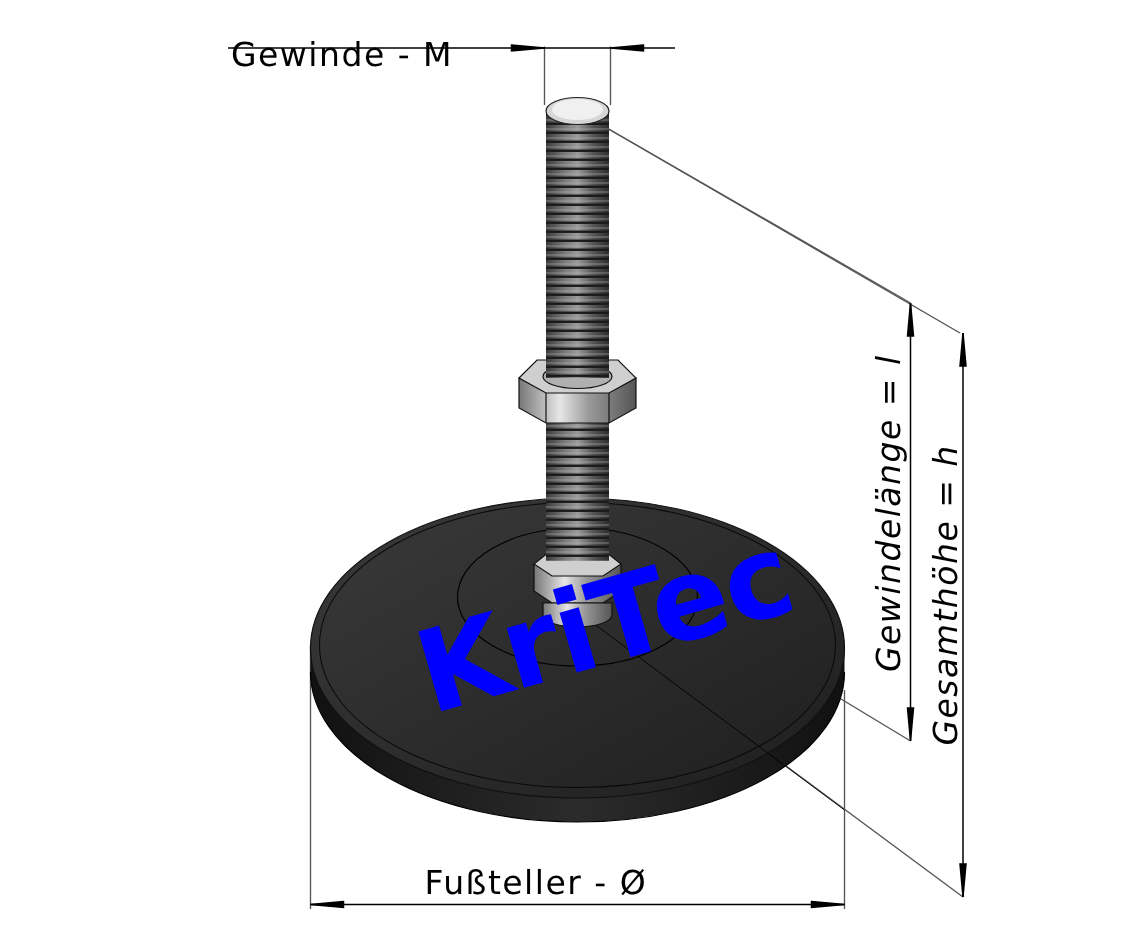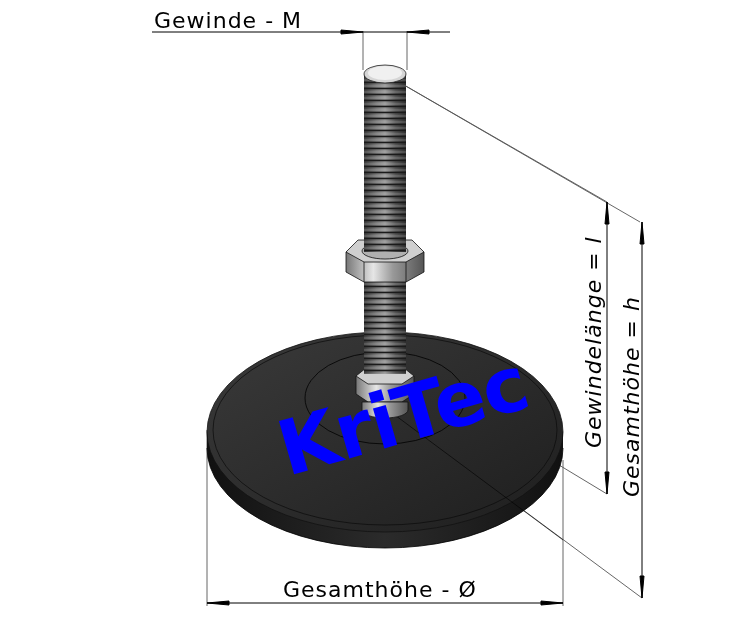--- a/index.html
+++ b/index.html
@@ -1,19 +1,19 @@
 <!DOCTYPE html>
 <html><head>
 <meta charset="utf-8">
 <style>
   html,body{margin:0;padding:0;background:#ffffff;}
   body{width:750px;height:625px;position:relative;overflow:hidden;font-family:"DejaVu Sans",sans-serif;}
   #drawing{position:absolute;left:0;top:0;width:750px;height:625px;}
   .lbl{position:absolute;color:#000;font-family:"DejaVu Sans",sans-serif;font-size:22px;letter-spacing:1px;white-space:nowrap;}
-  #lbl-m{left:154px;top:8px;}
+  #lbl-m{left:154px;top:25px;}
   #lbl-d{left:283px;top:577px;}
   .vlbl{position:absolute;color:#000;font-family:"DejaVu Sans",sans-serif;font-size:22px;font-style:italic;letter-spacing:1px;white-space:nowrap;transform-origin:0 0;transform:rotate(-90deg);}
   #lbl-l{left:581px;top:448px;}
   #lbl-h{left:619px;top:497px;}
   #brand{position:absolute;left:268px;top:408px;font-family:"DejaVu Sans",sans-serif;font-weight:bold;font-size:76px;transform-origin:0 0;transform:rotate(-16deg);letter-spacing:-1px;}
 </style>
 </head>
 <body>
 
 <svg id="drawing" viewBox="0 0 750 625" xmlns="http://www.w3.org/2000/svg">
@@ -112,16 +112,16 @@
   <g stroke="#111" stroke-width="0.8">
     <path d="M356,376 L356,394 L368,402 L402,402 L414,394 L414,376 Z" fill="url(#nut)"></path>
     <polygon points="356,376 366,368 404,368 414,376 402,384 368,384" fill="#cfcfcf"></polygon>
     <rect x="364" y="360" width="42" height="14" fill="url(#rod)" stroke="none"></rect>
     <rect x="364" y="360" width="42" height="14" fill="url(#thread)" stroke="none"></rect>
     <path d="M362,402 L362,410 A23,8 0 0 0 408,410 L408,402 Z" fill="url(#nut)"></path>
   </g>
 </svg>
 
 <div class="lbl" id="lbl-m">Gewinde - M</div>
-<div class="lbl" id="lbl-d">Gesamthöhe - Ø</div>
+<div class="lbl" id="lbl-d">Fußteller - Ø</div>
 <div class="vlbl" id="lbl-l">Gewindelänge = l</div>
 <div class="vlbl" id="lbl-h">Gesamthöhe = h</div>
 <div id="brand" style="color: rgb(0, 0, 255);">KriTec</div>
 
 </body></html>

